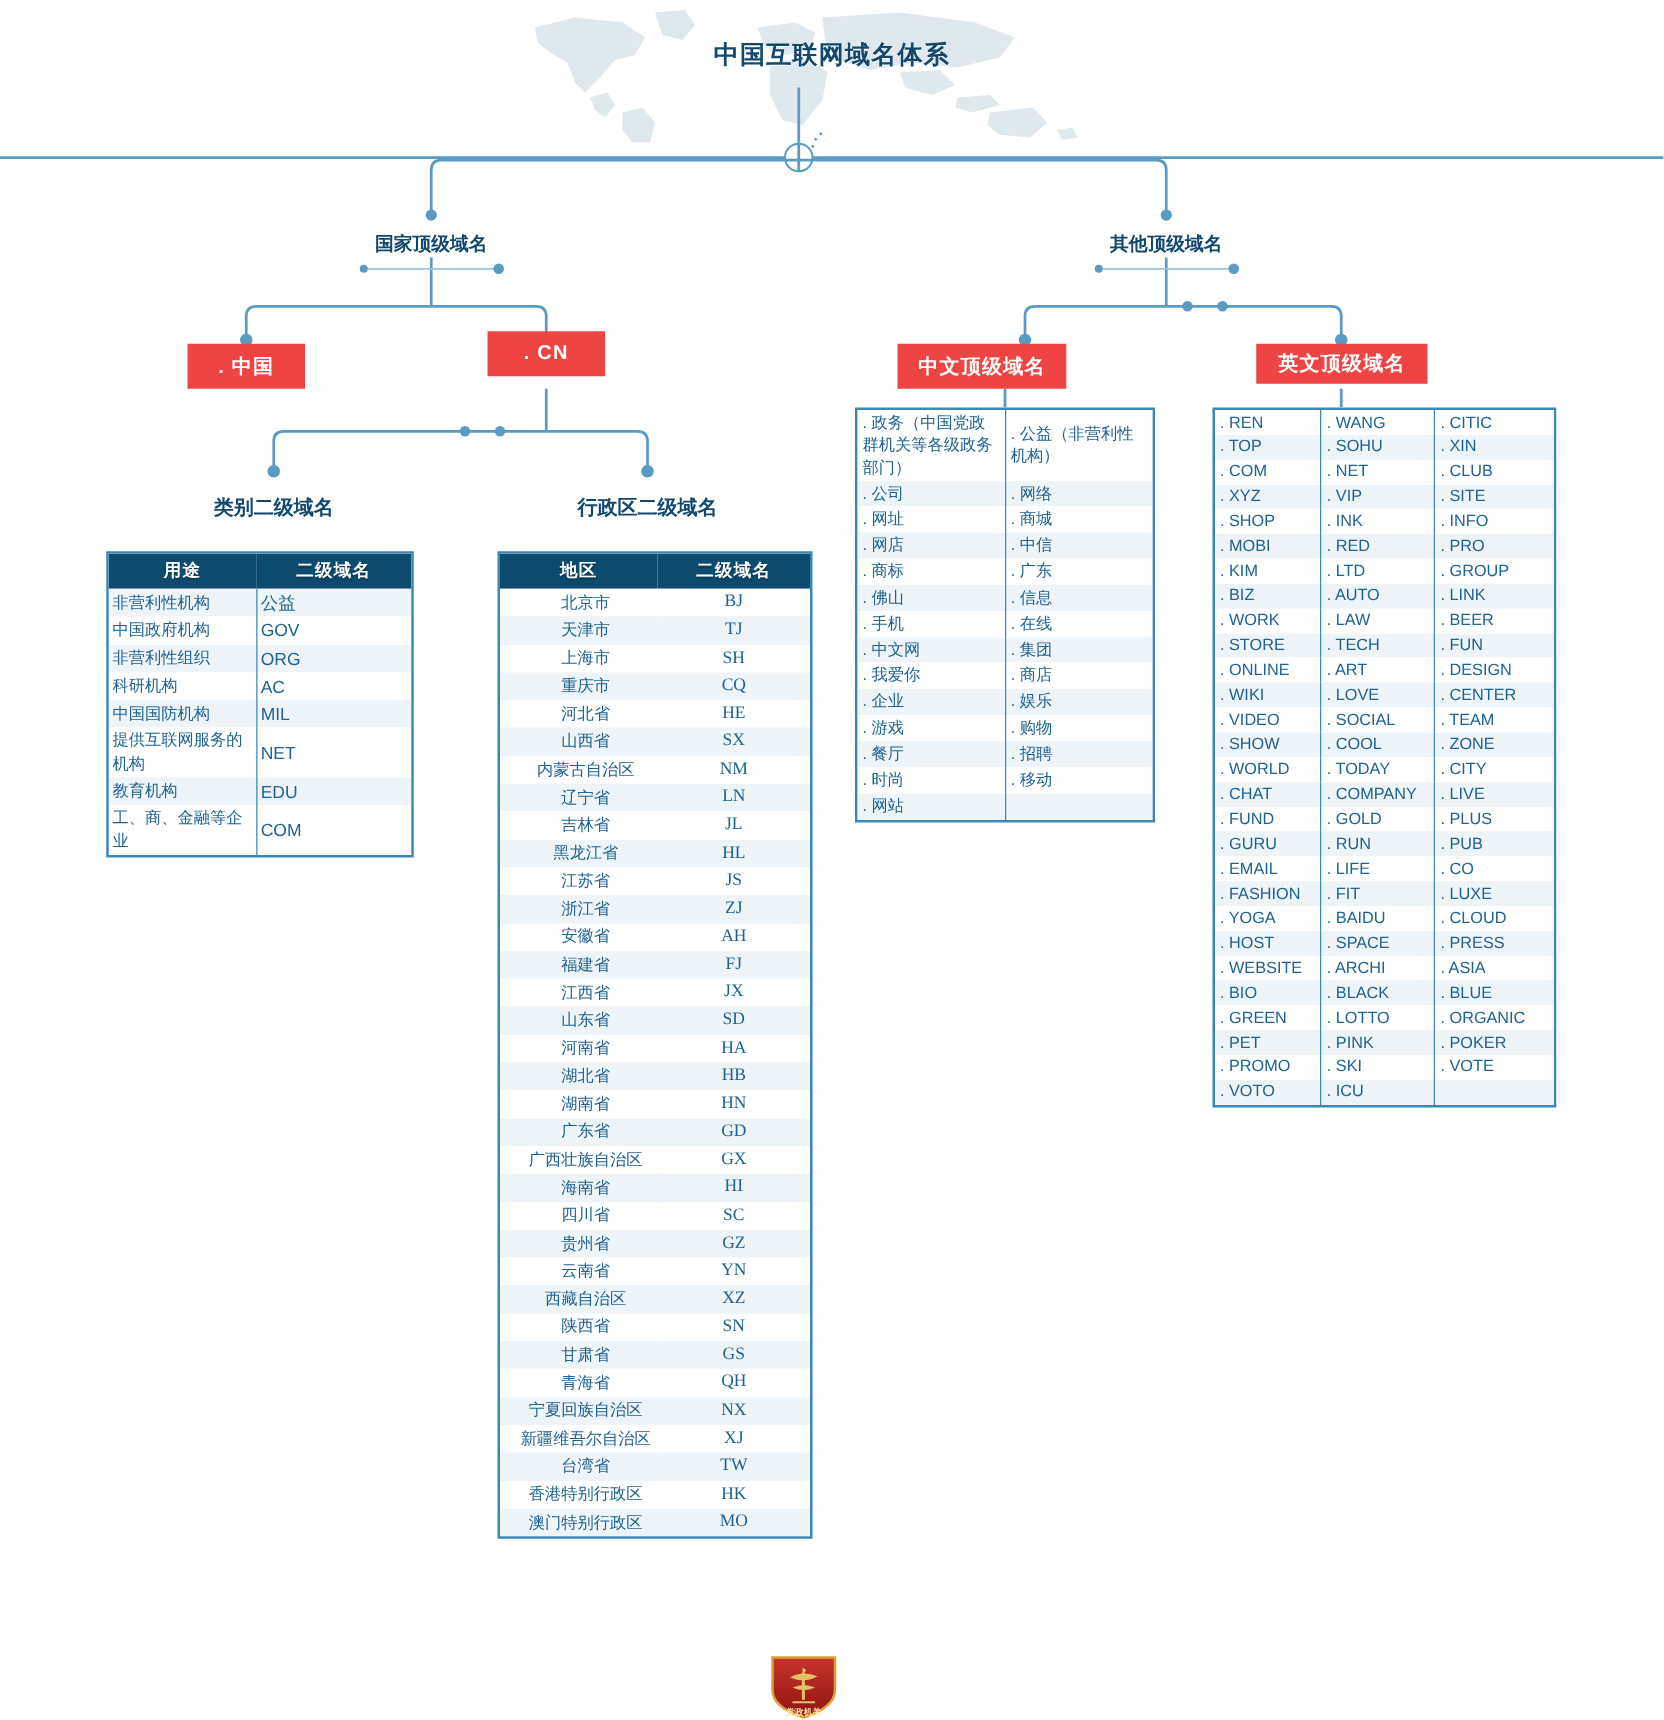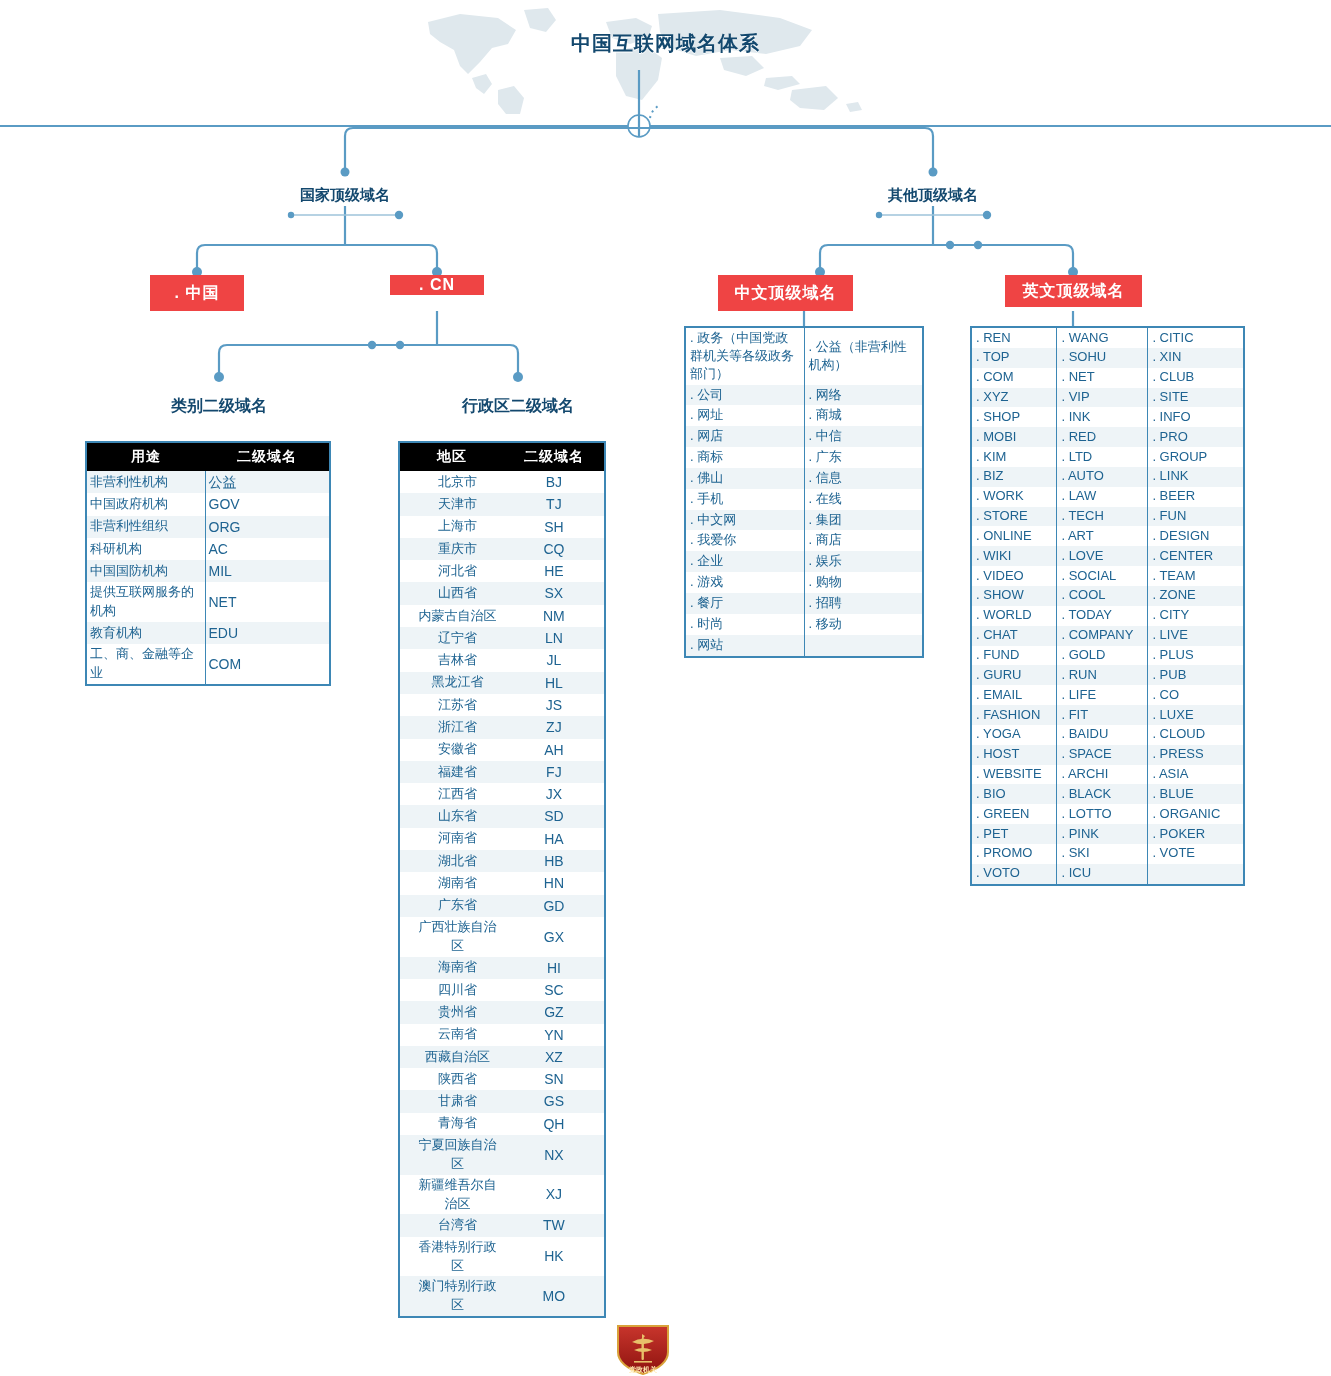--- a/index.html
+++ b/index.html
@@ -61,21 +61,21 @@
     border:2px solid #3d87b5;
     background:#ffffff;
     overflow:hidden;
   }
   table.grid {
     border-collapse:collapse;
     width:100%;
     font-size:13px;
   }
   table.grid th {
-    background:#000000;
+    background:#0c4a6e;
     color:#ffffff;
     font-size:14px;
     font-weight:bold;
     padding:5px 4px;
     text-align:center;
     letter-spacing:1px;
     text-shadow:0 1px 1px rgba(0,0,0,.25);
   }
   table.grid td {
     padding:1px 3px;
@@ -85,21 +85,21 @@
   }
   table.grid tr.alt td { background:#eef4f7; }
   table.grid tr.plain td { background:#ffffff; }
 
   
   #tbl-category { left:85px; top:441px; width:246px; }
   #tbl-category td.use  { width:118px; border-right:1px solid #3d87b5; font-size:13px; }
   #tbl-category td.code { width:124px; font-size:14px; }
 
   
-  #tbl-region { left:398px; top:441px; width:208px; }
+  #tbl-region { left:398px; top:441px; width:252px;font-family:Liberation Serif, serif; }
   #tbl-region td.reg  { width:120px; text-align:center; font-size:13px;padding-left:14px; }
   #tbl-region td.code { width:116px; text-align:center; font-size:14px; }
 
   
   #tbl-cn-tld { left:684px; top:326px; width:240px; }
   #tbl-cn-tld td {
     width:50%;
     font-size:13px;
     padding:1px 4px;
   }
@@ -214,21 +214,21 @@
 
   <g stroke="#5a9bc4" stroke-width="2.2" fill="none">
     <line x1="1073" y1="311" x2="1073" y2="326"></line>
   </g>
 </svg>
 
 <div class="node-label" style="left:265px; top:186px; width:160px;">国家顶级域名</div>
 <div class="node-label" style="left:853px; top:186px; width:160px;">其他顶级域名</div>
 
 <div class="box" style="left:150px; top:275px; width:94px; height:36px;">. 中国</div>
-<div class="box" style="left:390px; top:275px; width:94px; height:20px;">. CN</div>
+<div class="box" style="left:390px; top:265px; width:94px; height:36px;">. CN</div>
 <div class="box" style="left:718px; top:275px; width:135px; height:36px;">中文顶级域名</div>
 <div class="box" style="left:1005px; top:275px; width:137px; height:32px;">英文顶级域名</div>
 
 <div class="caption" style="left:139px; top:396px; width:160px;">类别二级域名</div>
 <div class="caption" style="left:428px; top:396px; width:180px;">行政区二级域名</div>
 
 <div class="tbl-wrap" id="tbl-category">
   <table class="grid">
     <thead>
       <tr>

